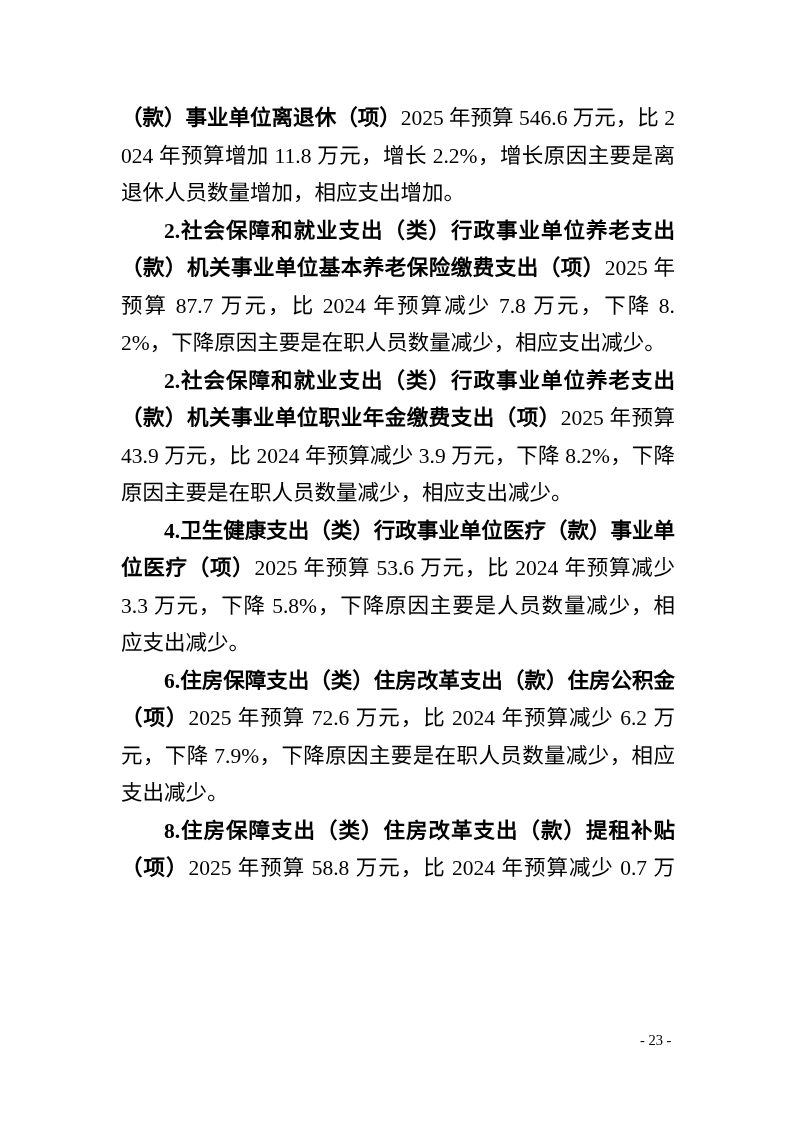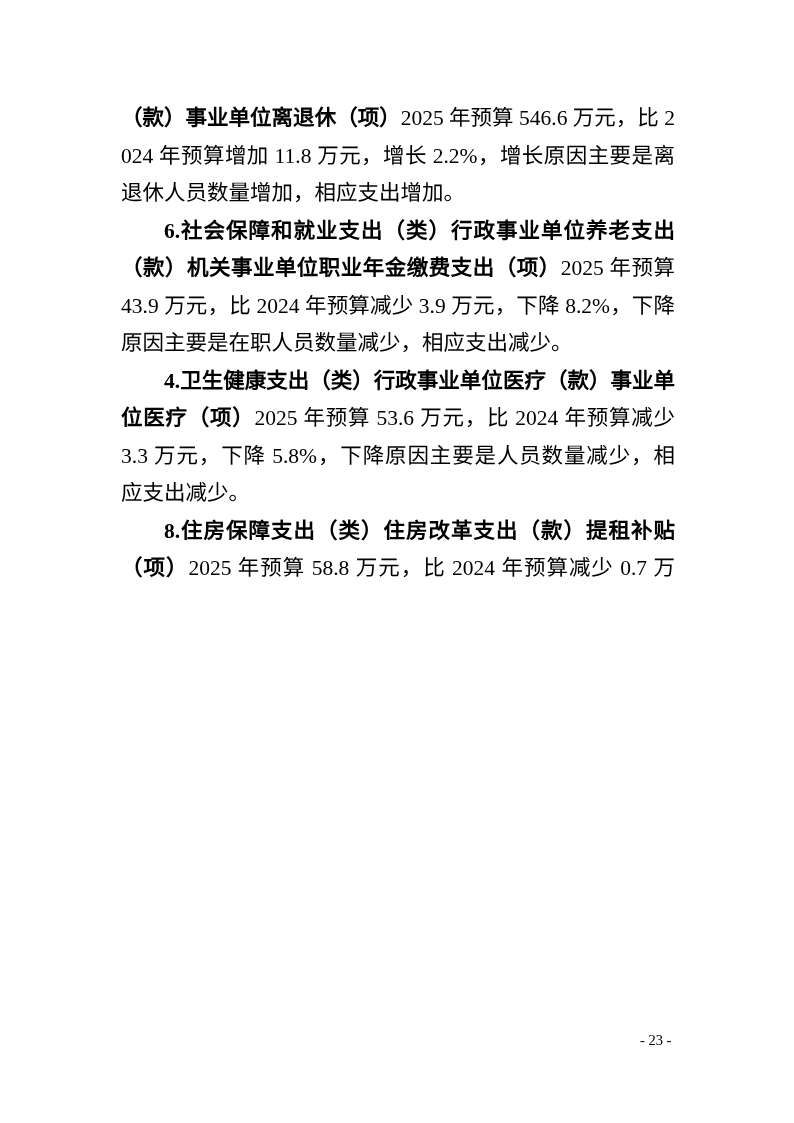--- a/index.html
+++ b/index.html
@@ -56,26 +56,28 @@
 </style>
 </head>
 <body>
 
 <div class="page">
 
   <div class="content">
 
     <p><strong>（款）事业单位离退休（项）</strong><span>2025 年预算 546.6 万元，比 2024 年预算增加 11.8 万元，增长 2.2%，增长原因主要是离退休人员数量增加，相应支出增加。</span></p>
 
+    <p class="indent"><strong>2.社会保障和就业支出（类）行政事业单位养老支出（款）机关事业单位基本养老保险缴费支出（项）</strong><span>2025 年预算 87.7 万元，比 2024 年预算减少 7.8 万元，下降 8.2%，下降原因主要是在职人员数量减少，相应支出减少。</span></p>
 
-    <p class="indent"><strong>6.社会保障和就业支出（类）行政事业单位养老支出（款）机关事业单位职业年金缴费支出（项）</strong><span>2025 年预算 43.9 万元，比 2024 年预算减少 3.9 万元，下降 8.2%，下降原因主要是在职人员数量减少，相应支出减少。</span></p>
+    <p class="indent"><strong>2.社会保障和就业支出（类）行政事业单位养老支出（款）机关事业单位职业年金缴费支出（项）</strong><span>2025 年预算 43.9 万元，比 2024 年预算减少 3.9 万元，下降 8.2%，下降原因主要是在职人员数量减少，相应支出减少。</span></p>
 
     <p class="indent"><strong>4.卫生健康支出（类）行政事业单位医疗（款）事业单位医疗（项）</strong><span>2025 年预算 53.6 万元，比 2024 年预算减少 3.3 万元，下降 5.8%，下降原因主要是人员数量减少，相应支出减少。</span></p>
 
 
+    <p class="indent"><strong>6.住房保障支出（类）住房改革支出（款）住房公积金（项）</strong><span>2025 年预算 72.6 万元，比 2024 年预算减少 6.2 万元，下降 7.9%，下降原因主要是在职人员数量减少，相应支出减少。</span></p>
 
     <p class="indent continues"><strong>8.住房保障支出（类）住房改革支出（款）提租补贴（项）</strong><span>2025 年预算 58.8 万元，比 2024 年预算减少 0.7 万</span></p>
 
   </div>
 
   <div class="page-number">- 23 -</div>
 
 </div>
 
 </body></html>

